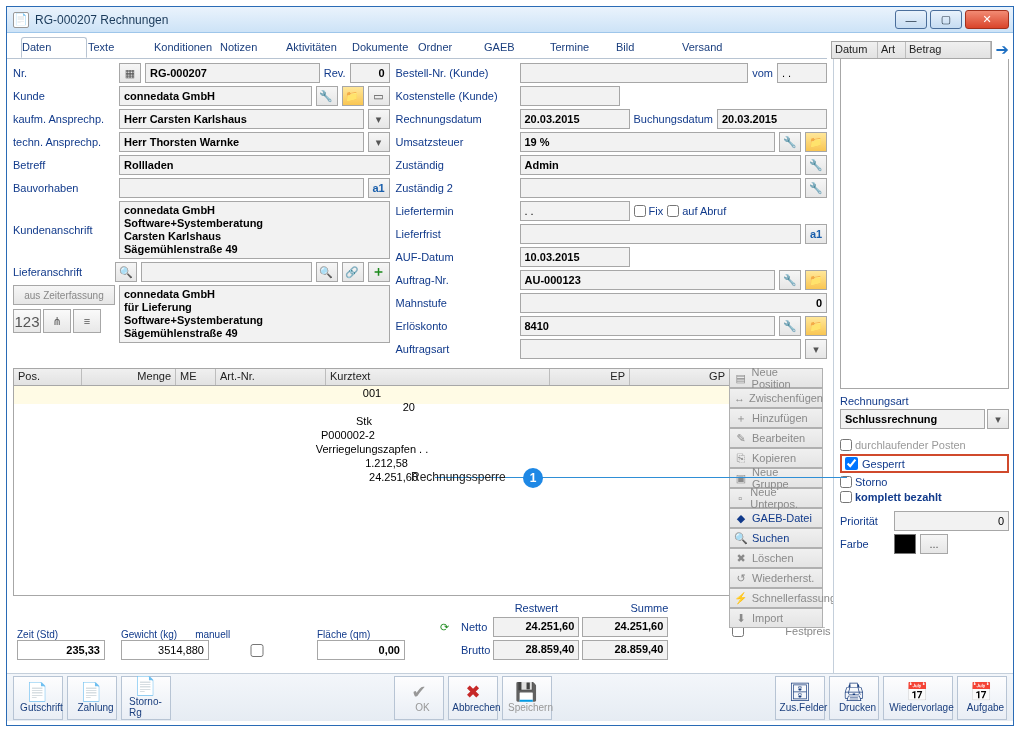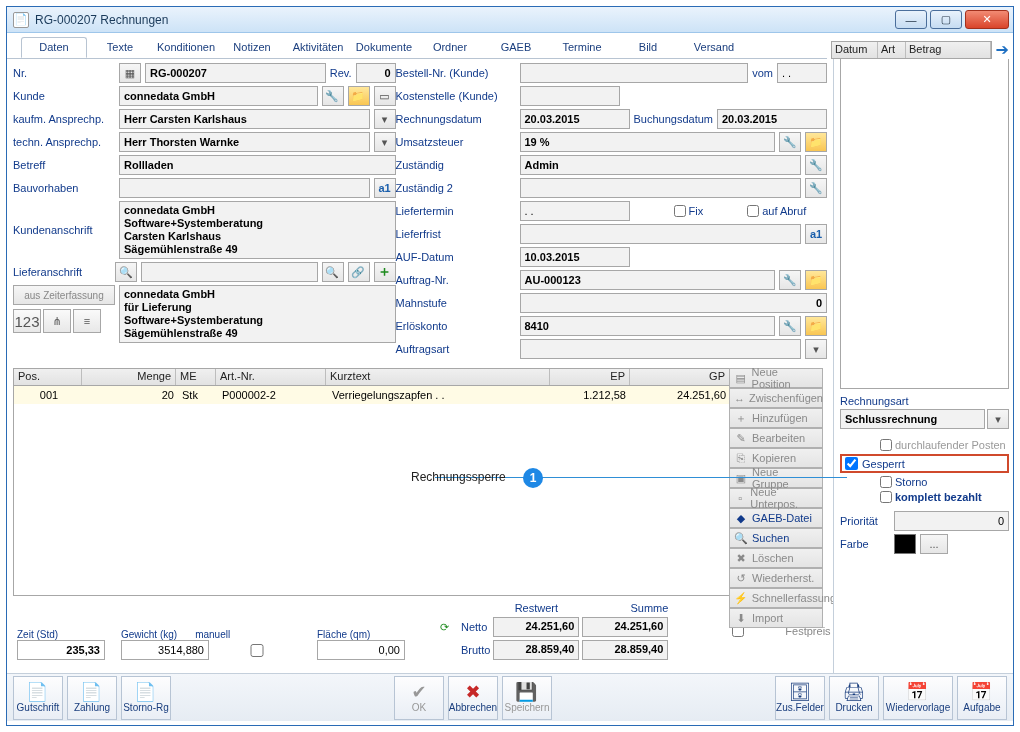--- a/index.html
+++ b/index.html
@@ -8,68 +8,68 @@
   .window { width:1008px; height:720px; border:1px solid #2a6bb5; position:relative; background:#fff; overflow:hidden; }
   
   .titlebar { height:26px; background:linear-gradient(#eaf3fc,#cde3f7); display:flex; align-items:center; padding:0 6px; border-bottom:1px solid #9ec6ea; }
   .titlebar .icon { width:16px; height:16px; margin-right:6px; background:#fff; border:1px solid #999; border-radius:2px; display:inline-flex; align-items:center; justify-content:center; }
   .titlebar .title { color:#1a3a5a; font-size:12px; }
   .winbtns { position:absolute; right:4px; top:3px; display:flex; gap:3px; }
   .winbtn { width:32px; height:19px; border:1px solid #4a6e9b; border-radius:3px; display:flex; align-items:center; justify-content:center; background:linear-gradient(#e9f2fb,#c6dcf2); color:#234; }
   .winbtn.close { background:linear-gradient(#f28b74,#d9442a); color:#fff; border-color:#a2301c; width:44px; }
   
   .tabs { display:flex; border-bottom:1px solid #b8c4d2; height:22px; margin-top:4px; }
-  .tab { padding:3px 0; text-align:center; color:#1a3e7e; cursor:default; border:1px solid transparent; border-bottom:none; min-width:66px; }
+  .tab { padding:3px 0; color:#1a3e7e; cursor:default; border:1px solid transparent; border-bottom:none; min-width:66px; }
   .tab.active { border:1px solid #b8c4d2; border-bottom:1px solid #fff; background:#fff; border-radius:3px 3px 0 0; }
   .tabs-left { display:flex; flex:1; }
   .right-head { display:flex; align-items:center; gap:4px; padding:0 4px; }
   .content { display:flex; height:calc(100% - 26px - 28px - 50px); }
   .main { flex:1; padding:4px 6px; position:relative; overflow:hidden; }
   .side { width:180px; border-left:1px solid #c4cfdb; padding:0 4px 4px 6px; position:relative; }
   label.fld { color:#113a8b; font-size:11px; align-self:center; white-space:nowrap; }
   input.text, .textbox, select.sel, textarea.ta { border:1px solid #a7a7a7; background:#f2f2f2; padding:2px 4px; height:20px; font-size:11px; }
   .textbox.white, input.white { background:#fff; }
   .textbox { display:flex; align-items:center; overflow:hidden; }
   .textbox.bold { font-weight:bold; }
   textarea.ta { height:58px; resize:none; line-height:13px; background:#f2f2f2; font-weight:bold; }
   .iconbtn { width:22px; height:20px; border:1px solid #a7a7a7; background:linear-gradient(#f6f6f6,#e6e6e6); display:flex;align-items:center;justify-content:center; color:#555; }
   .iconbtn.folder { background:linear-gradient(#ffe79a,#f9c653); color:#8a5a00;}
   .iconbtn.blue { color:#1a5fac; font-weight:bold; }
   .iconbtn.green { color:#1e8b1e; font-weight:bold; font-size:14px;}
   .small-label { color:#113a8b; font-size:11px; }
-  .chk { display:inline-flex; align-items:center; gap:3px; color:#113a8b;margin-left:40px; }
+  .chk { display:inline-flex; align-items:center; gap:3px; color:#113a8b; }
   .chk input { width:12px;height:12px;}
   
-  .columns { display:flex; gap:0; }
+  .columns { display:flex; gap:6px; }
   .col-left { width:430px; }
   .col-right { flex:1; }
   .rowline { display:flex; align-items:center; gap:4px; margin-bottom:3px; }
   .rowline label.fld { width:102px; flex-shrink:0; }
   .col-right .rowline label.fld { width:120px; }
   .thead { display:flex; background:linear-gradient(#f0f0f0,#e2e2e2); border:1px solid #a7a7a7; height:18px; }
   .th { padding:1px 4px; border-right:1px solid #bdbdbd; color:#222; }
   .tbody { border:1px solid #a7a7a7; border-top:none; height:210px; background:#fff; overflow:auto; }
-  .tr { display:flex; background:#fffbe5; height:18px; align-items:center; }
+  .tr { display:flex; background:#fffbe5; height:18px; align-items:center;flex-direction:column; }
   .td { padding:1px 4px; }
   
   .pos-actions { position:absolute; right:4px; top:0; width:94px; }
   .pa-btn { height:20px; display:flex; align-items:center; gap:4px; padding:0 4px; border:1px solid #b0b0b0; background:linear-gradient(#f0f0f0,#e4e4e4); color:#8a8a8a; margin-bottom:0; }
   .pa-btn.enabled { color:#113a8b; }
   .pa-btn .ic { width:14px;text-align:center;}
   
   .tot { display:flex; align-items:flex-end; gap:16px; padding:6px 4px; }
   .tot .blk label { display:block; color:#113a8b; font-size:10px; }
   .tot input { width:88px; text-align:right; }
   .numbox { border:1px solid #a7a7a7; background:#f2f2f2; text-align:right; padding:2px 4px; width:86px; height:20px; display:inline-block; font-weight:bold;}
   
   .cmdbar { height:48px; border-top:1px solid #c4cfdb; background:linear-gradient(#f3f6fa,#e6ecf3); display:flex; align-items:center; gap:4px; padding:2px 6px; }
   .cmd { width:50px; height:44px; border:1px solid #b7c4d4; background:linear-gradient(#fdfdfe,#e9eef5); display:flex; flex-direction:column; align-items:center; justify-content:center; gap:1px; color:#1a3e7e; }
   .cmd.dis { color:#989898; }
   .cmd .gic { font-size:18px; line-height:18px; }
-  .cmd .glab { font-size:10px; }
+  .cmd .glab { font-size:10px;padding-left:7px; }
   .cmdbar .spacer { flex:1; }
   
   .side h4 { color:#113a8b; font-size:11px; font-weight:normal; margin:6px 0 2px; }
   .side .redbox { border:2px solid #d04a2c; padding:1px 3px; display:inline-flex; align-items:center; gap:4px;}
   .side-table-head { display:flex; background:linear-gradient(#f0f0f0,#e2e2e2); border:1px solid #a7a7a7; height:18px;}
   .side-table-head .th{ border-right:1px solid #bdbdbd; padding:1px 3px;}
   .side-table-body { border:1px solid #a7a7a7; border-top:none; height:330px; background:#fff;}
   
   .callout-line { position:absolute; height:1px; background:#2f8fd6; top:470px; left:428px; width:412px; z-index:50;}
   .callout-dot { position:absolute; width:20px;height:20px;border-radius:50%; background:#1e88e5; color:#fff; display:flex;align-items:center;justify-content:center; font-weight:bold; top:461px; left:516px; z-index:51; font-size:12px; }
@@ -368,21 +368,21 @@
                 <label>Gewicht (kg)</label>
                 <label>manuell</label>
               </div>
           <div style="display:flex;gap:4px;align-items:center;">
             <input class="text white right" style="font-weight: normal;" value="3514,880">
             <input type="checkbox" style="">
           </div>
         </div>
         <div class="blk">
           <label>Fläche (qm)</label>
-          <input class="text white right" style="font-weight: normal;" value="0,00">
+          <input class="text white right" style="font-weight: bold;" value="0,00">
         </div>
         <div style="flex:1"></div>
         <div style="display:grid;grid-template-columns:auto 18px auto auto auto;gap:3px;align-items:center;">
           <div></div>
               <div></div>
               <div></div>
           <label class="small-label" style="text-align:center">Restwert</label>
           <label class="small-label" style="text-align:right">Summe</label>
           <div></div>
           <span class="uic" style="color:#1e8b1e">⟳</span>

